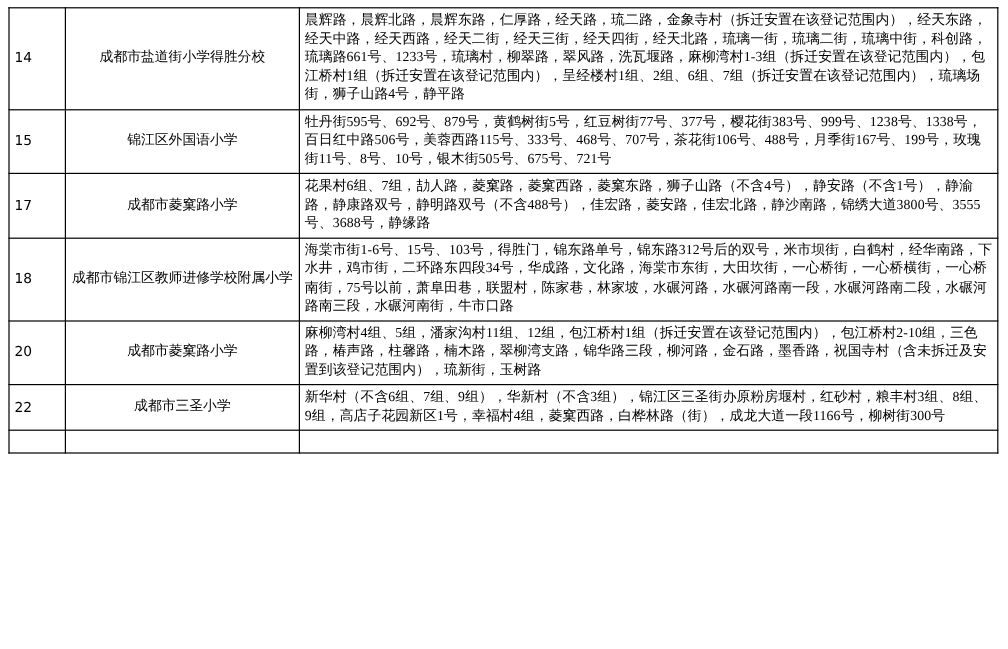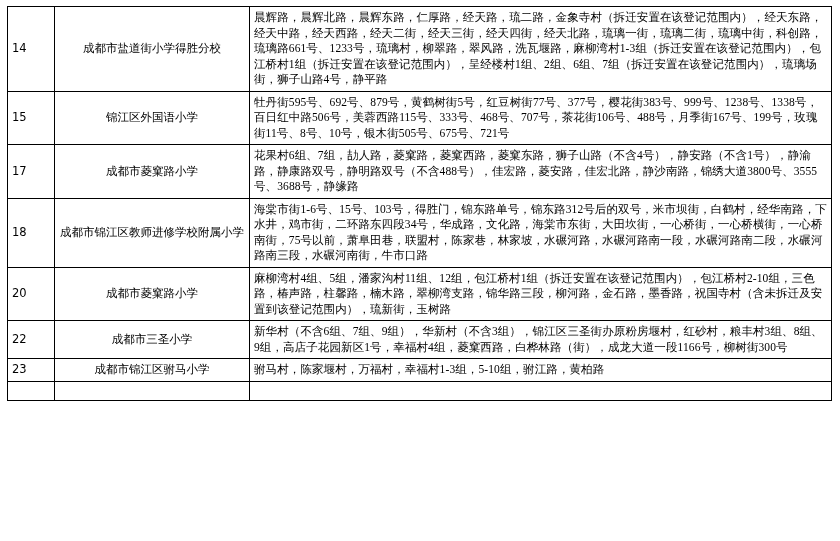--- a/index.html
+++ b/index.html
@@ -88,25 +88,20 @@
       <tr>
         <td class="col-num">20</td>
         <td class="col-name">成都市菱窠路小学</td>
         <td class="col-scope">麻柳湾村4组、5组，潘家沟村11组、12组，包江桥村1组（拆迁安置在该登记范围内），包江桥村2-10组，三色路，椿声路，柱馨路，楠木路，翠柳湾支路，锦华路三段，柳河路，金石路，墨香路，祝国寺村（含未拆迁及安置到该登记范围内），琉新街，玉树路</td>
       </tr>
       <tr>
         <td class="col-num">22</td>
         <td class="col-name">成都市三圣小学</td>
         <td class="col-scope">新华村（不含6组、7组、9组），华新村（不含3组），锦江区三圣街办原粉房堰村，红砂村，粮丰村3组、8组、9组，高店子花园新区1号，幸福村4组，菱窠西路，白桦林路（街），成龙大道一段1166号，柳树街300号</td>
       </tr>
-      <tr>
-        <td class="col-num">23</td>
-        <td class="col-name">成都市锦江区驸马小学</td>
-        <td class="col-scope">驸马村，陈家堰村，万福村，幸福村1-3组，5-10组，驸江路，黄柏路</td>
-      </tr>
       <tr class="row-tail">
         <td class="col-num"></td>
         <td class="col-name"></td>
         <td class="col-scope"></td>
       </tr>
     </tbody>
   </table>
 </div>
 
 </body></html>

